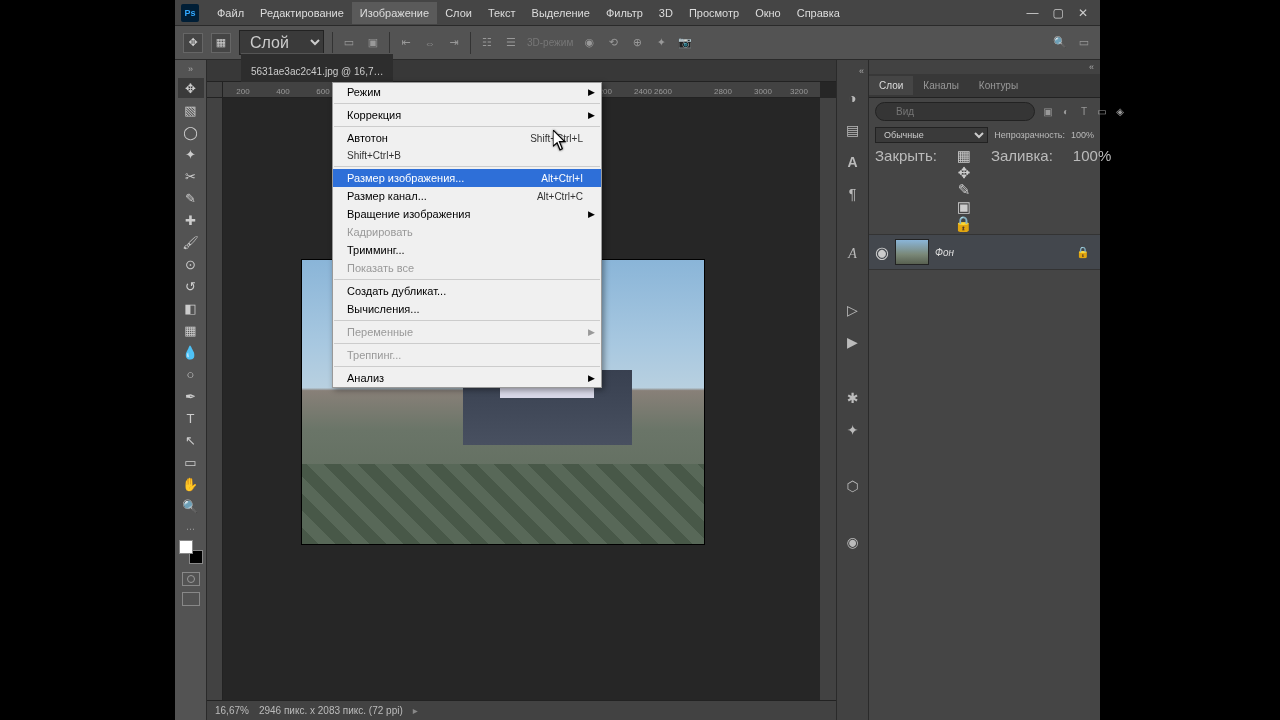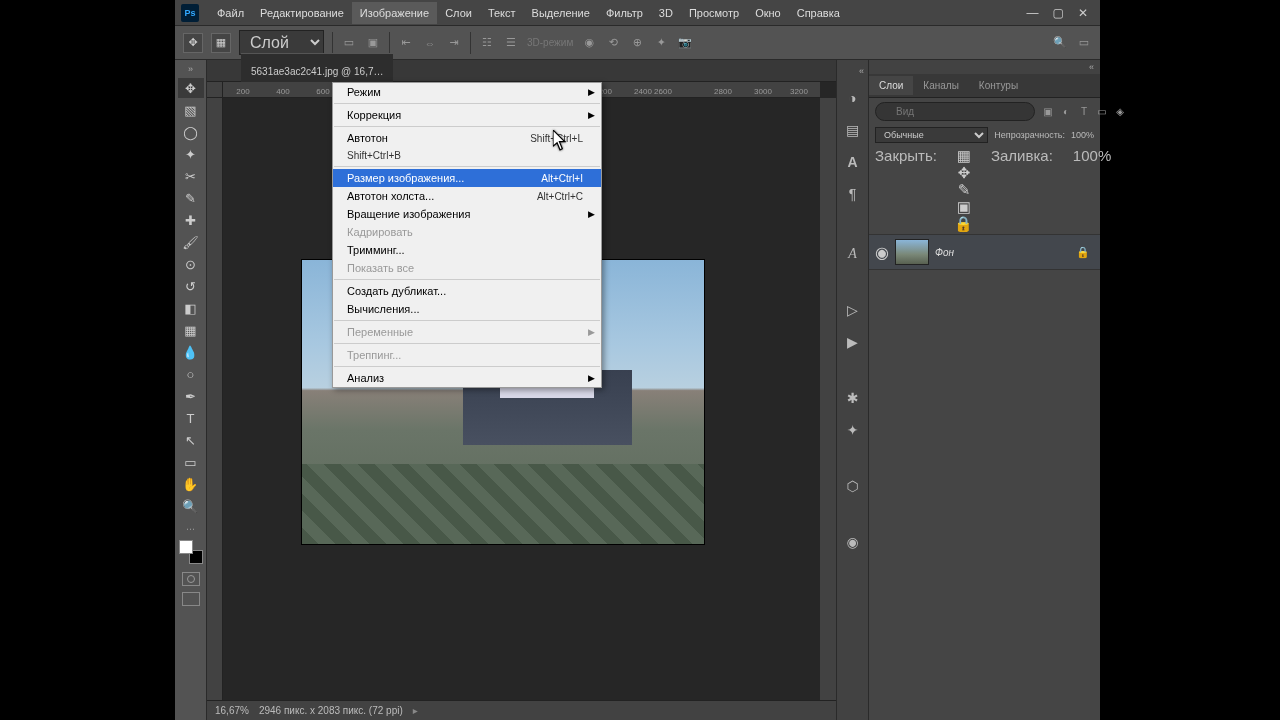--- a/index.html
+++ b/index.html
@@ -293,21 +293,21 @@
         </div>
         <div class="mi">
           <span class="sc">Shift+Ctrl+B</span>
         </div>
         <hr>
         <div class="mi hover">
           <span class="lbl">Размер изображения...</span>
           <span class="sc">Alt+Ctrl+I</span>
         </div>
         <div class="mi">
-          <span class="lbl">Автотон холста...</span>
+          <span class="lbl">Размер канал...</span>
           <span class="sc">Alt+Ctrl+C</span>
         </div>
         <div class="mi">
           <span class="lbl">Вращение изображения</span>
           <span class="arrow">▶</span>
         </div>
         <div class="mi disabled">
           <span class="lbl">Кадрировать</span>
         </div>
         <div class="mi">

